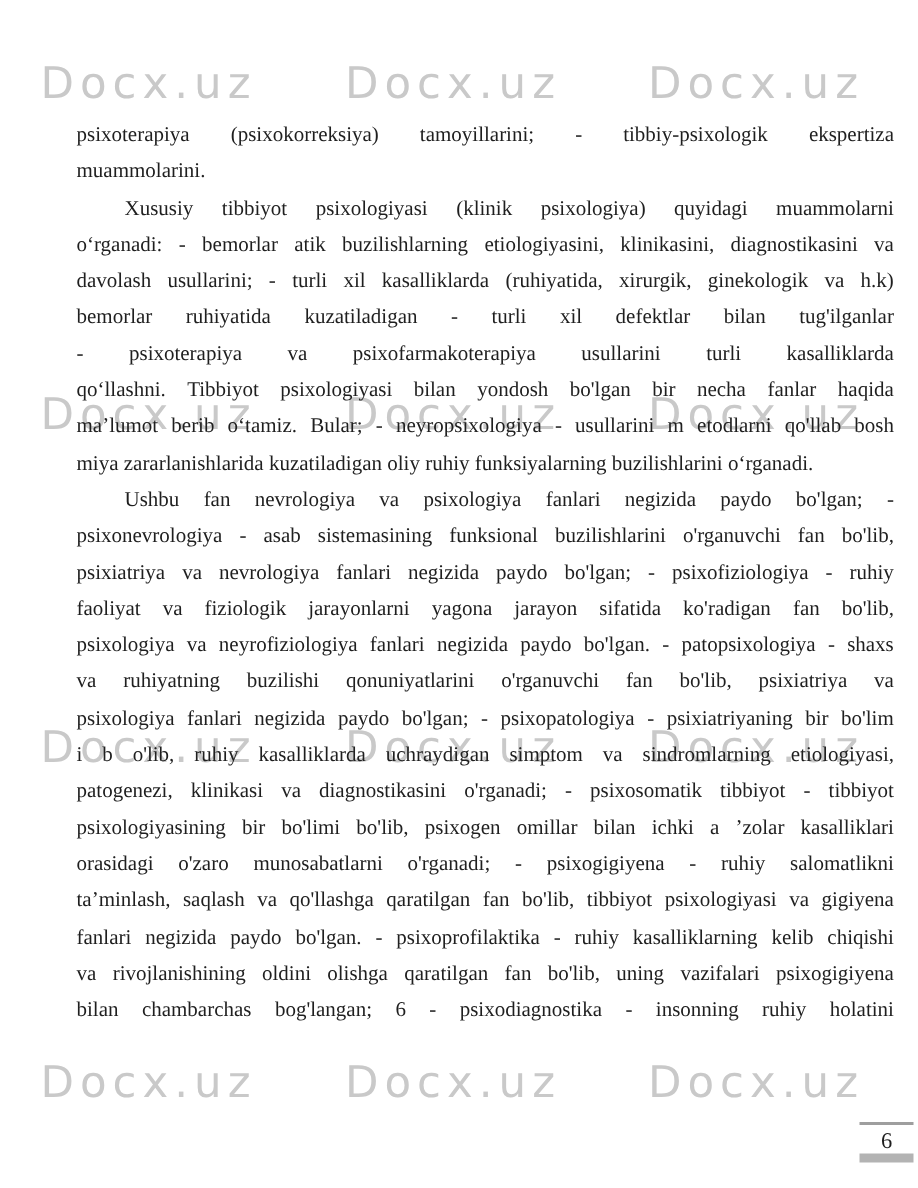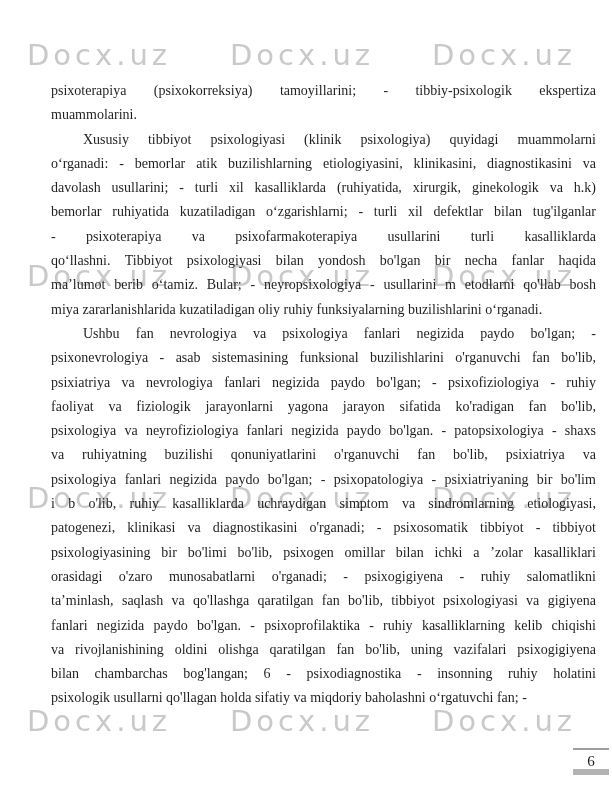--- a/index.html
+++ b/index.html
@@ -128,21 +128,20 @@
         <span>(ruhiyatida,</span>
         <span>xirurgik,</span>
         <span>ginekologik</span>
         <span>va</span>
         <span>h.k)</span>
       </div>
       <div class="line justify">
         <span>bemorlar</span>
         <span>ruhiyatida</span>
         <span>kuzatiladigan</span>
-        <span>oʻzgarishlarni;</span>
         <span>-</span>
         <span>turli</span>
         <span>xil</span>
         <span>defektlar</span>
         <span>bilan</span>
         <span>tug'ilganlar</span>
       </div>
       <div class="line justify">
         <span>-</span>
         <span>psixoterapiya</span>
@@ -357,21 +356,20 @@
         <span>chambarchas</span>
         <span>bog'langan;</span>
         <span>6</span>
         <span>-</span>
         <span>psixodiagnostika</span>
         <span>-</span>
         <span>insonning</span>
         <span>ruhiy</span>
         <span>holatini</span>
       </div>
-      <div class="line">psixologik usullarni qo'llagan holda sifatiy va miqdoriy baholashni oʻrgatuvchi fan; -</div>
     </div>
   </div>
 
 <div>
   <div class="footer-rule" style="background: rgb(158, 158, 158);"></div>
   <div class="page-number" style="color: rgb(31, 31, 31);">6</div>
   <div class="footer-bar" style="background: rgb(179, 179, 179);"></div>
 </div>
 
 </body></html>

